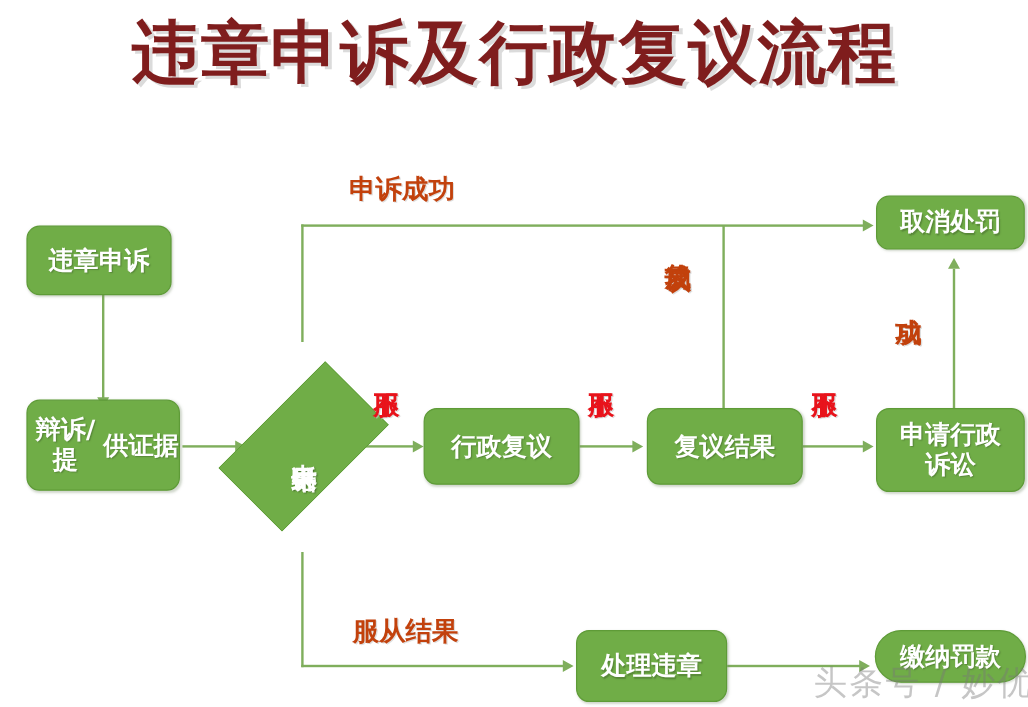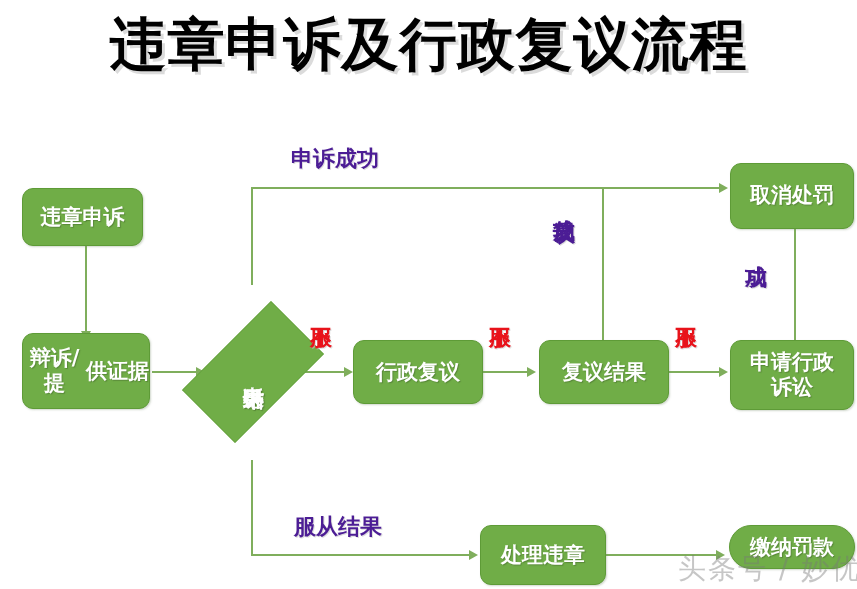--- a/index.html
+++ b/index.html
@@ -12,21 +12,21 @@
   }
   #canvas{position:absolute;left:0;top:0;width:857px;height:589px;}
 
   
   .title{
     position:absolute;
     left:0;top:6px;width:857px;
     text-align:center;
     font-size:57px;
     font-weight:bold;
-    color:#000000;
+    color:#7f1d1d;
     letter-spacing:1px;
     line-height:76px;
     text-shadow:3px 3px 0 rgba(190,190,190,.55);
     white-space:nowrap;
     font-family:"DejaVu Sans","Liberation Sans",sans-serif;
   }
 
   
   .node{
     position:absolute;
@@ -87,21 +87,21 @@
 
   
   .lbl{
     position:absolute;
     font-weight:bold;
     font-size:22px;
     line-height:24px;
     white-space:nowrap;
     text-shadow:1px 1px 0 rgba(200,200,200,.6);
   }
-  .lbl-green{color:#4c1d95;}
+  .lbl-green{color:#c2410c;}
   .lbl-red{color:#E8131B;}
   .lbl-vert{
     writing-mode:vertical-rl;
     text-orientation:upright;
     white-space:normal;
     letter-spacing:0px;
     line-height:22px;
   }
 
   
@@ -169,21 +169,21 @@
   </div>
 
   <div class="node" style="left:353px;top:340px;width:130px;height:64px;">
     <span>行政复议</span>
   </div>
 
   <div class="node" style="left:539px;top:340px;width:130px;height:64px;">
     <span>复议结果</span>
   </div>
 
-  <div class="node" style="left:730px;top:163px;width:124px;height:66px;font-family:Liberation Mono, monospace;">
+  <div class="node" style="left:730px;top:163px;width:124px;height:45px;">
     <span>取消处罚</span>
   </div>
 
   <div class="node" style="left:730px;top:340px;width:124px;height:70px;flex-direction:column;">
     <span>申请行政</span>
     <span>诉讼</span>
   </div>
 
   <div class="node" style="left:480px;top:525px;width:126px;height:60px;">
     <span>处理违章</span>

